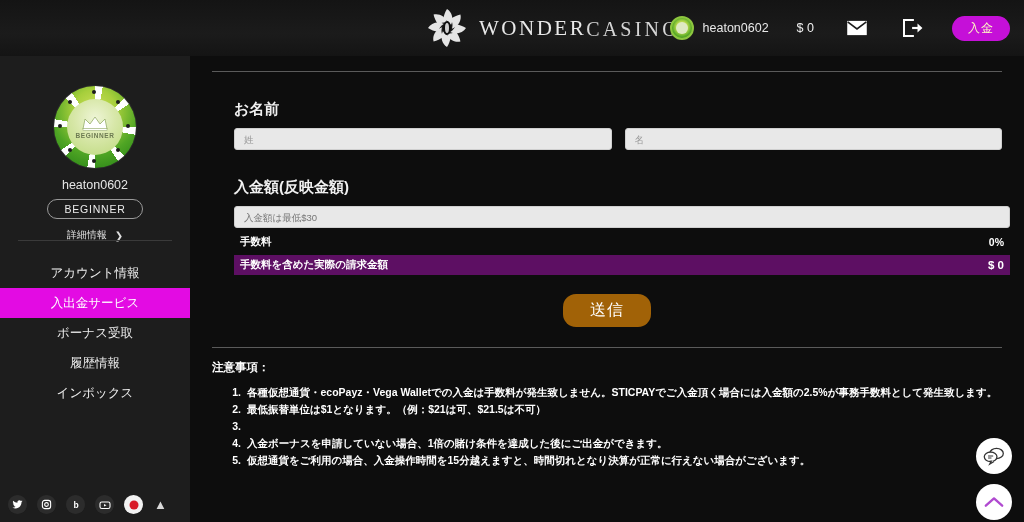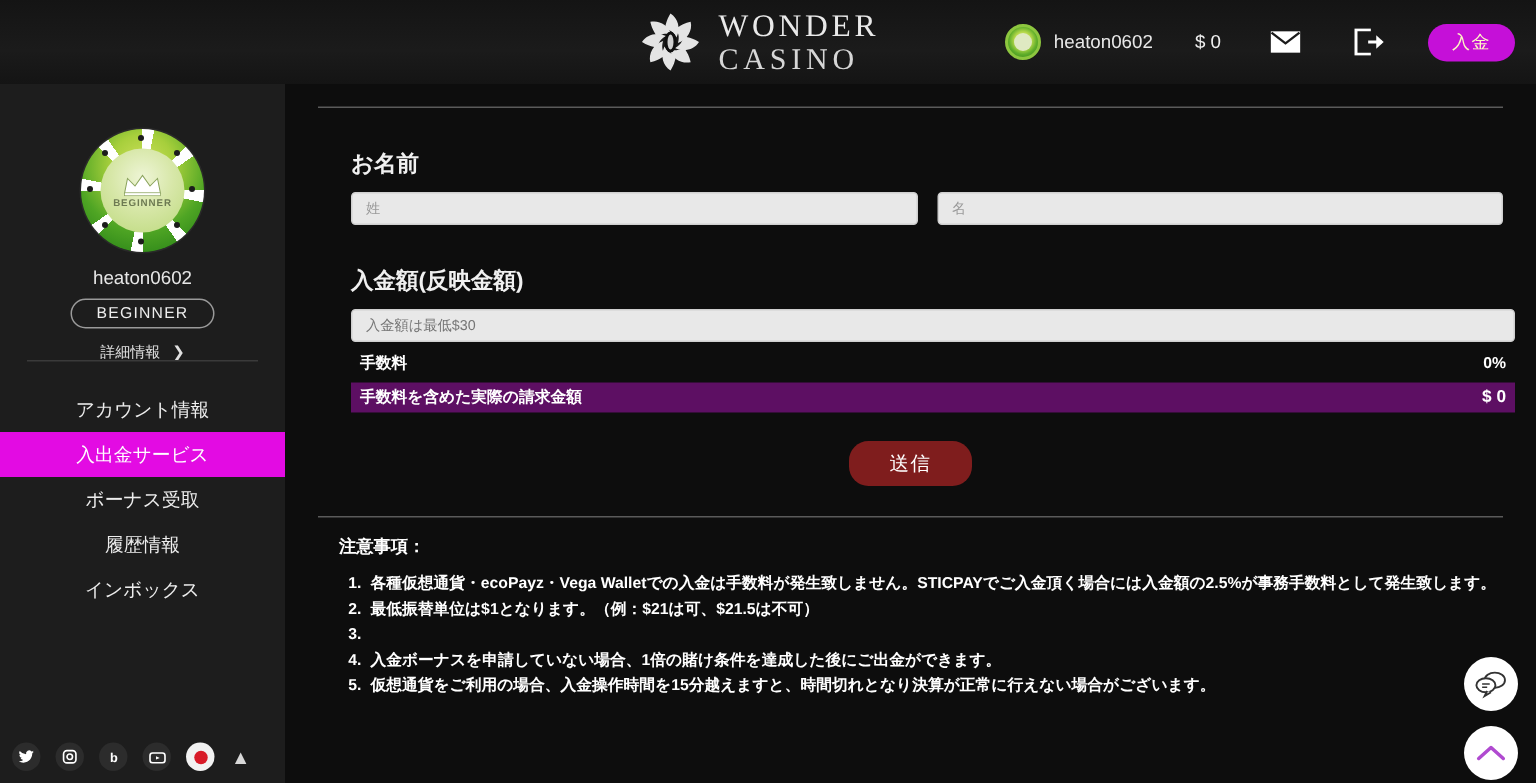--- a/index.html
+++ b/index.html
@@ -16,21 +16,21 @@
     position: absolute; top: 0; left: 0; width: 1024px; height: 56px;
     background: linear-gradient(180deg, #141414 0%, #1b1b1b 60%, #141414 100%);
     display: flex; align-items: center;
     z-index: 20;
   }
   .logo-wrap {
     position: absolute; left: 425px; top: 6px;
     display: flex; align-items: center; gap: 10px;
   }
   .logo-mark { width: 44px; height: 44px; position: relative; }
-  .logo-text { display: flex; flex-direction: column; line-height: 1.0; }
+  .logo-text { display: flex; flex-direction: row; line-height: 1.0; align-items: center; }
   .logo-text .l1 {
     font-family: "Liberation Serif", serif; font-size: 21px; letter-spacing: 2.5px;
     color: #e9e9e9; font-weight: 400;
   }
   .logo-text .l2 {
     font-family: Liberation Serif, serif; font-size: 20px; letter-spacing: 3.2px;
     color: #d6d6d6; font-weight: 400; margin-top: 2px;
   }
 
   .hdr-right {
@@ -152,27 +152,27 @@
   }
   .fee-row {
     width: 776px; margin-left: 22px; height: 18px;
     display: flex; align-items: center; justify-content: space-between;
     color: #fff; font-size: 10.5px; font-weight: bold; padding: 0 6px; margin-top: 5px;
   }
   .fee-row.total { background: #5d0f63; height: 20px; margin-top: 4px; }
   .fee-row.total .fee-val { font-size: 11.5px; }
   .submit-wrap { text-align: center; margin-top: 19px; }
   .submit-btn {
-    display: inline-block; background: #7f1d1d; color: #fff;
+    display: inline-block; background: #a16207; color: #fff;
     border: none; border-radius: 13px; padding: 6px 27px;
-    font-size: 13px; cursor: pointer; letter-spacing: 1px;
+    font-size: 16px; cursor: pointer; letter-spacing: 1px;
     font-family: "Liberation Sans", sans-serif;
   }
   .mid-rule { height: 1px; background: #5a5a5a; margin-top: 20px; }
-  .notes-title { color: #fff; font-size: 11.5px; font-weight: bold; margin-top: 12px; margin-left: 14px; }
+  .notes-title { color: #fff; font-size: 11.5px; font-weight: bold; margin-top: 12px; }
   .notes { margin-top: 9px; margin-left: 14px; color: #ffffff; font-size: 10.5px; font-weight: bold; }
   .note-li { display: flex; gap: 6px; line-height: 17px; white-space: nowrap; }
   .note-num { color: #fff; width: 15px; text-align: right; flex: none; }
   .note-link { color: #e32ae3; text-decoration: underline; }
 
   
   .fab {
     position: absolute; right: 12px; width: 36px; height: 36px; border-radius: 50%;
     background: #fff; display: flex; align-items: center; justify-content: center;
     cursor: pointer; z-index: 30;

